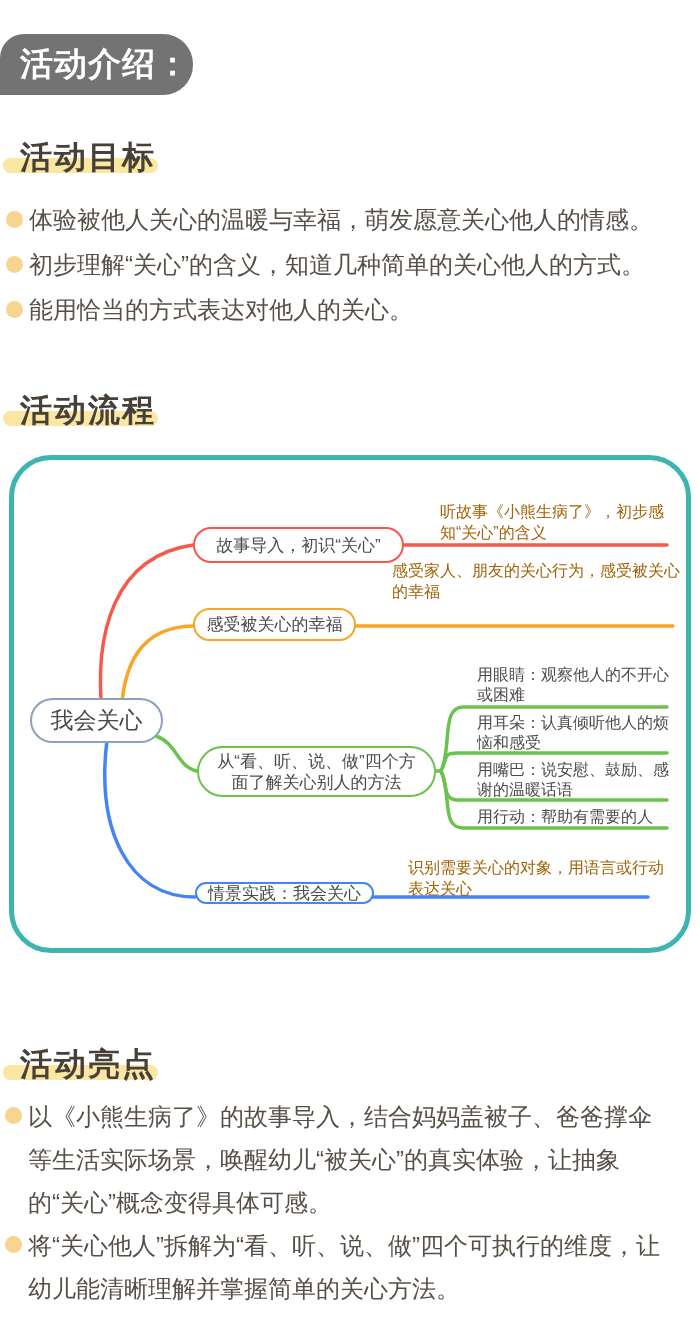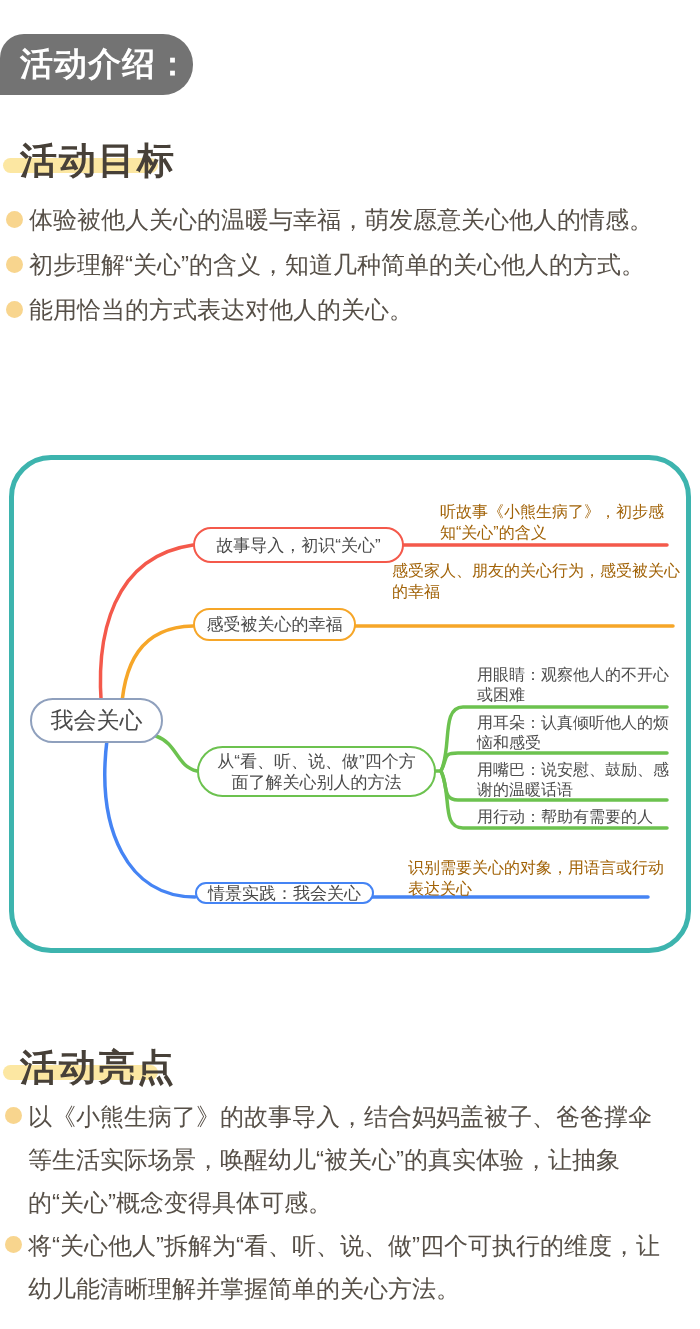--- a/index.html
+++ b/index.html
@@ -10,21 +10,21 @@
   
   .badge{
     position:absolute;left:0;top:34px;height:61px;width:193px;
     background:#737373;border-radius:24px 30px 30px 0;
     display:flex;align-items:center;padding-left:20px;box-sizing:border-box;
   }
   .badge span{font-size:33px;font-weight:bold;color:#ffffff;letter-spacing:1px;}
   
   .h-wrap{position:absolute;left:0;width:300px;height:50px;}
   .h-bar{position:absolute;left:3px;width:155px;height:15px;background:#fce7a2;border-radius:8px;z-index:0;}
-  .h-text{position:absolute;left:20px;top:0;font-size:37px;font-weight:bold;color:#474038;letter-spacing:2px;z-index:1;white-space:nowrap;}
+  .h-text{position:absolute;left:20px;top:0;font-size:32px;font-weight:bold;color:#474038;letter-spacing:2px;z-index:1;white-space:nowrap;}
   
   .blist{position:absolute;list-style:none;margin:0;padding:0;}
   .blist li{position:relative;padding-left:23px;font-size:24px;color:#564f47;}
   .blist li::before{content:"";position:absolute;left:0;width:17px;height:17px;border-radius:50%;background:#f8d58e;}
   #goals-list{left:6px;top:197px;width:690px;}
   #goals-list li{line-height:45px;white-space:nowrap;}
   #goals-list li::before{top:14px;}
   #highlights-list{left:5px;top:1095px;width:659px;}
   #highlights-list li{line-height:43px;}
   #highlights-list li::before{top:12px;}
@@ -67,20 +67,24 @@
     <div class="h-bar" style="top:22px;"></div>
     <div class="h-text">活动目标</div>
   </div>
 
   <ul class="blist" id="goals-list">
     <li>体验被他人关心的温暖与幸福，萌发愿意关心他人的情感。</li>
     <li>初步理解“关心”的含义，知道几种简单的关心他人的方式。</li>
     <li>能用恰当的方式表达对他人的关心。</li>
   </ul>
 
+  <div class="h-wrap" style="top:389px;">
+    <div class="h-bar" style="top:22px;"></div>
+    <div class="h-text">活动流程</div>
+  </div>
 
   <div id="map-box"></div>
 
   <svg id="map-svg" width="700" height="1329" viewBox="0 0 700 1329">
     <g fill="none" stroke-linecap="round" stroke-width="3.5">
       <path d="M 103 722 C 92 630 116 556 193 545" stroke="#f4594b"></path>
       <path d="M 396 545 L 667 545" stroke="#f4594b"></path>
       <path d="M 121 720 C 122 662 142 627 193 626" stroke="#f6a628"></path>
       <path d="M 350 626 L 673 626" stroke="#f6a628"></path>
       <path d="M 156 736 C 178 744 176 766 197 771" stroke="#6cc24f"></path>

